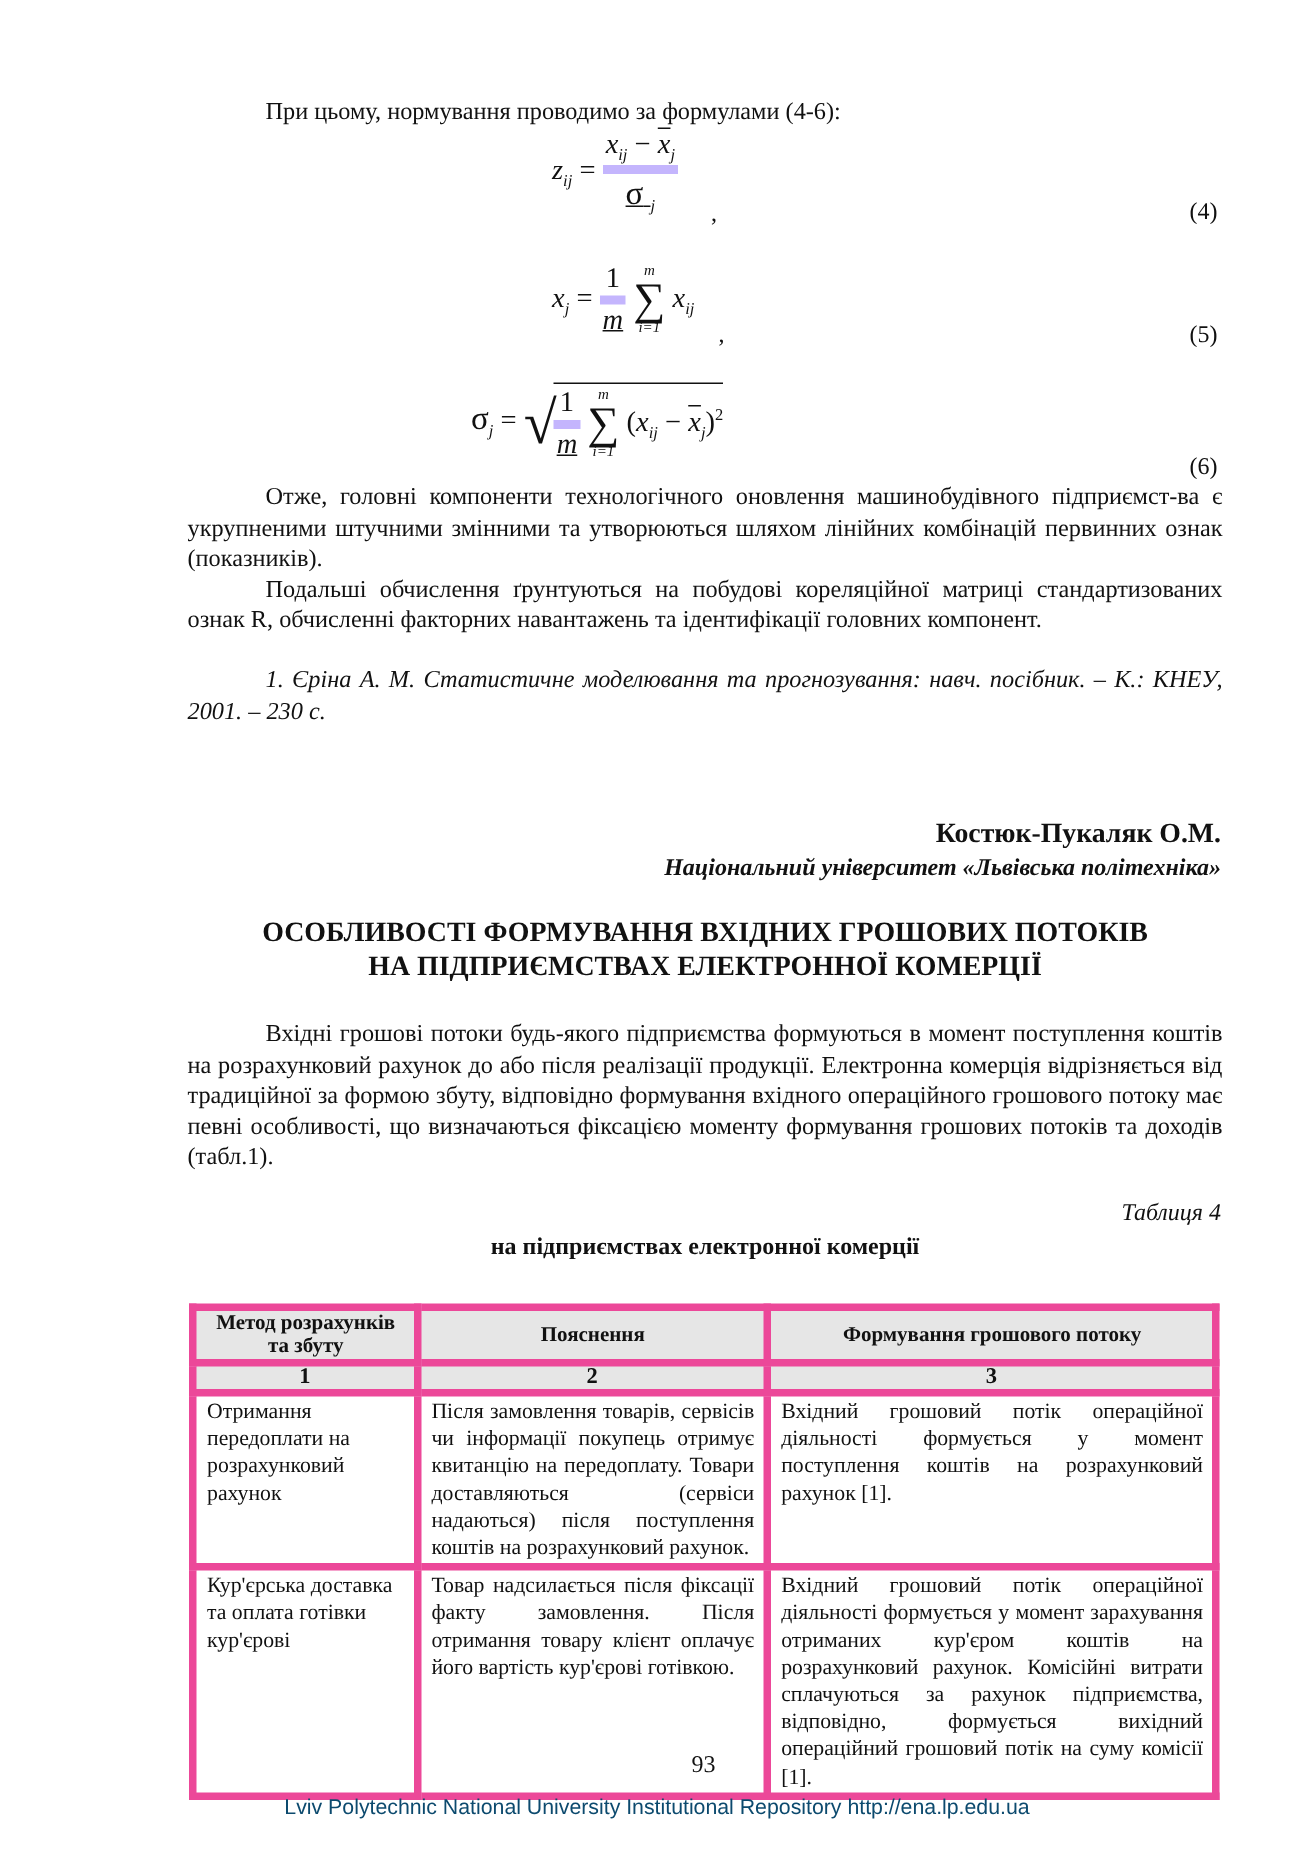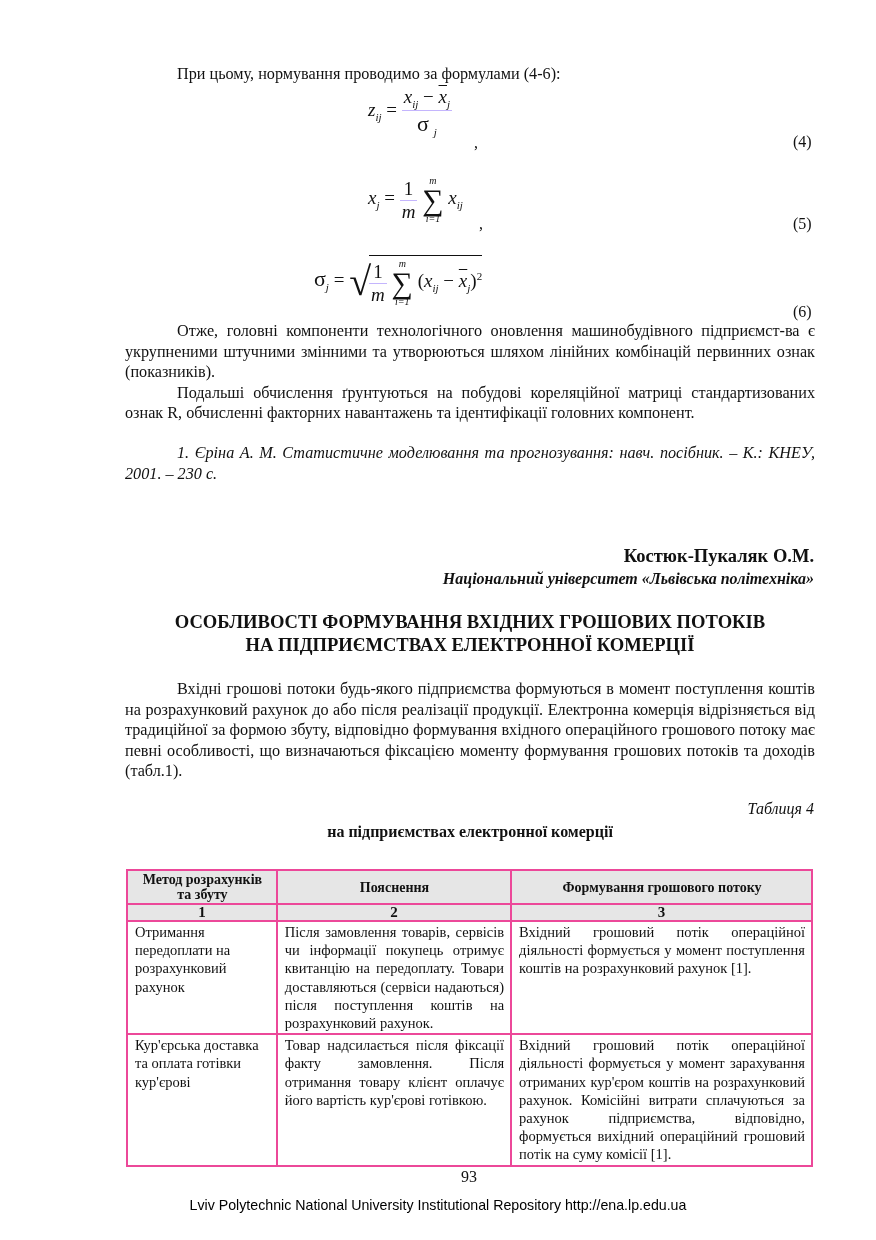--- a/index.html
+++ b/index.html
@@ -6,33 +6,33 @@
   body { width: 876px; height: 1240px; position: relative; overflow: hidden;
          font-family: "Liberation Serif", "DejaVu Serif", serif; color: #111; }
   .abs { position: absolute; }
   .p { font-size: 16.2px; line-height: 20.5px; text-align: justify; }
   .indent { text-indent: 52px; }
   .math { font-family: "Liberation Serif", serif; font-style: italic; font-size: 19px; }
   .sig { font-style: normal; font-size: 22px; }
   .eqno { font-size: 16px; }
   .frac { display: inline-block; vertical-align: middle; text-align: center; }
   .frac .num { display: block; padding: 0 2px; }
-  .frac .den { display: block; border-top: 1px solid #c4b5fd; padding: 0 2px; }
+  .frac .den { display: block; border-top: 6px solid #c4b5fd; padding: 0 2px; text-decoration: underline; }
   sub, sup { font-size: 11px; }
   .ovl { text-decoration: overline; }
   .upright { font-style: normal; }
   .sum { display: inline-block; vertical-align: middle; text-align: center; line-height: 12px; }
   .sum .big { font-size: 30px; font-style: normal; line-height: 26px; display:block; }
   .sum .lim { font-size: 10px; display:block; }
   table { border-collapse: collapse; font-size: 14.5px; line-height: 18.2px; }
-  td, th { border: 2px solid #ec4899; vertical-align: top; padding: 1px 6px 1px 7px; }
+  td, th { border: 5px solid #ec4899; vertical-align: top; padding: 1px 6px 1px 7px; }
   th { background: #e6e6e6; font-weight: bold; vertical-align: middle; text-align: center; line-height: 15px; font-size: 14px; }
   .num-row th { font-size: 15px; padding: 0; }
   td.j { text-align: justify; }
-  .footer { font-family: "Liberation Sans", sans-serif; color: #000000; font-size: 14.2px; }
+  .footer { font-family: "Liberation Sans", sans-serif; color: #0c4a6e; font-size: 14.2px; }
 </style>
 </head>
 <body>
 
 <div class="abs p" style="left:177px; top:64px; width:640px; text-align:left;">При цьому, нормування проводимо за формулами (4-6):</div>
 
 <div class="abs math" style="left:368px; top:86px;">
   <span>z</span><sub>ij</sub>
   <span class="upright"> = </span>
   <span class="frac">

